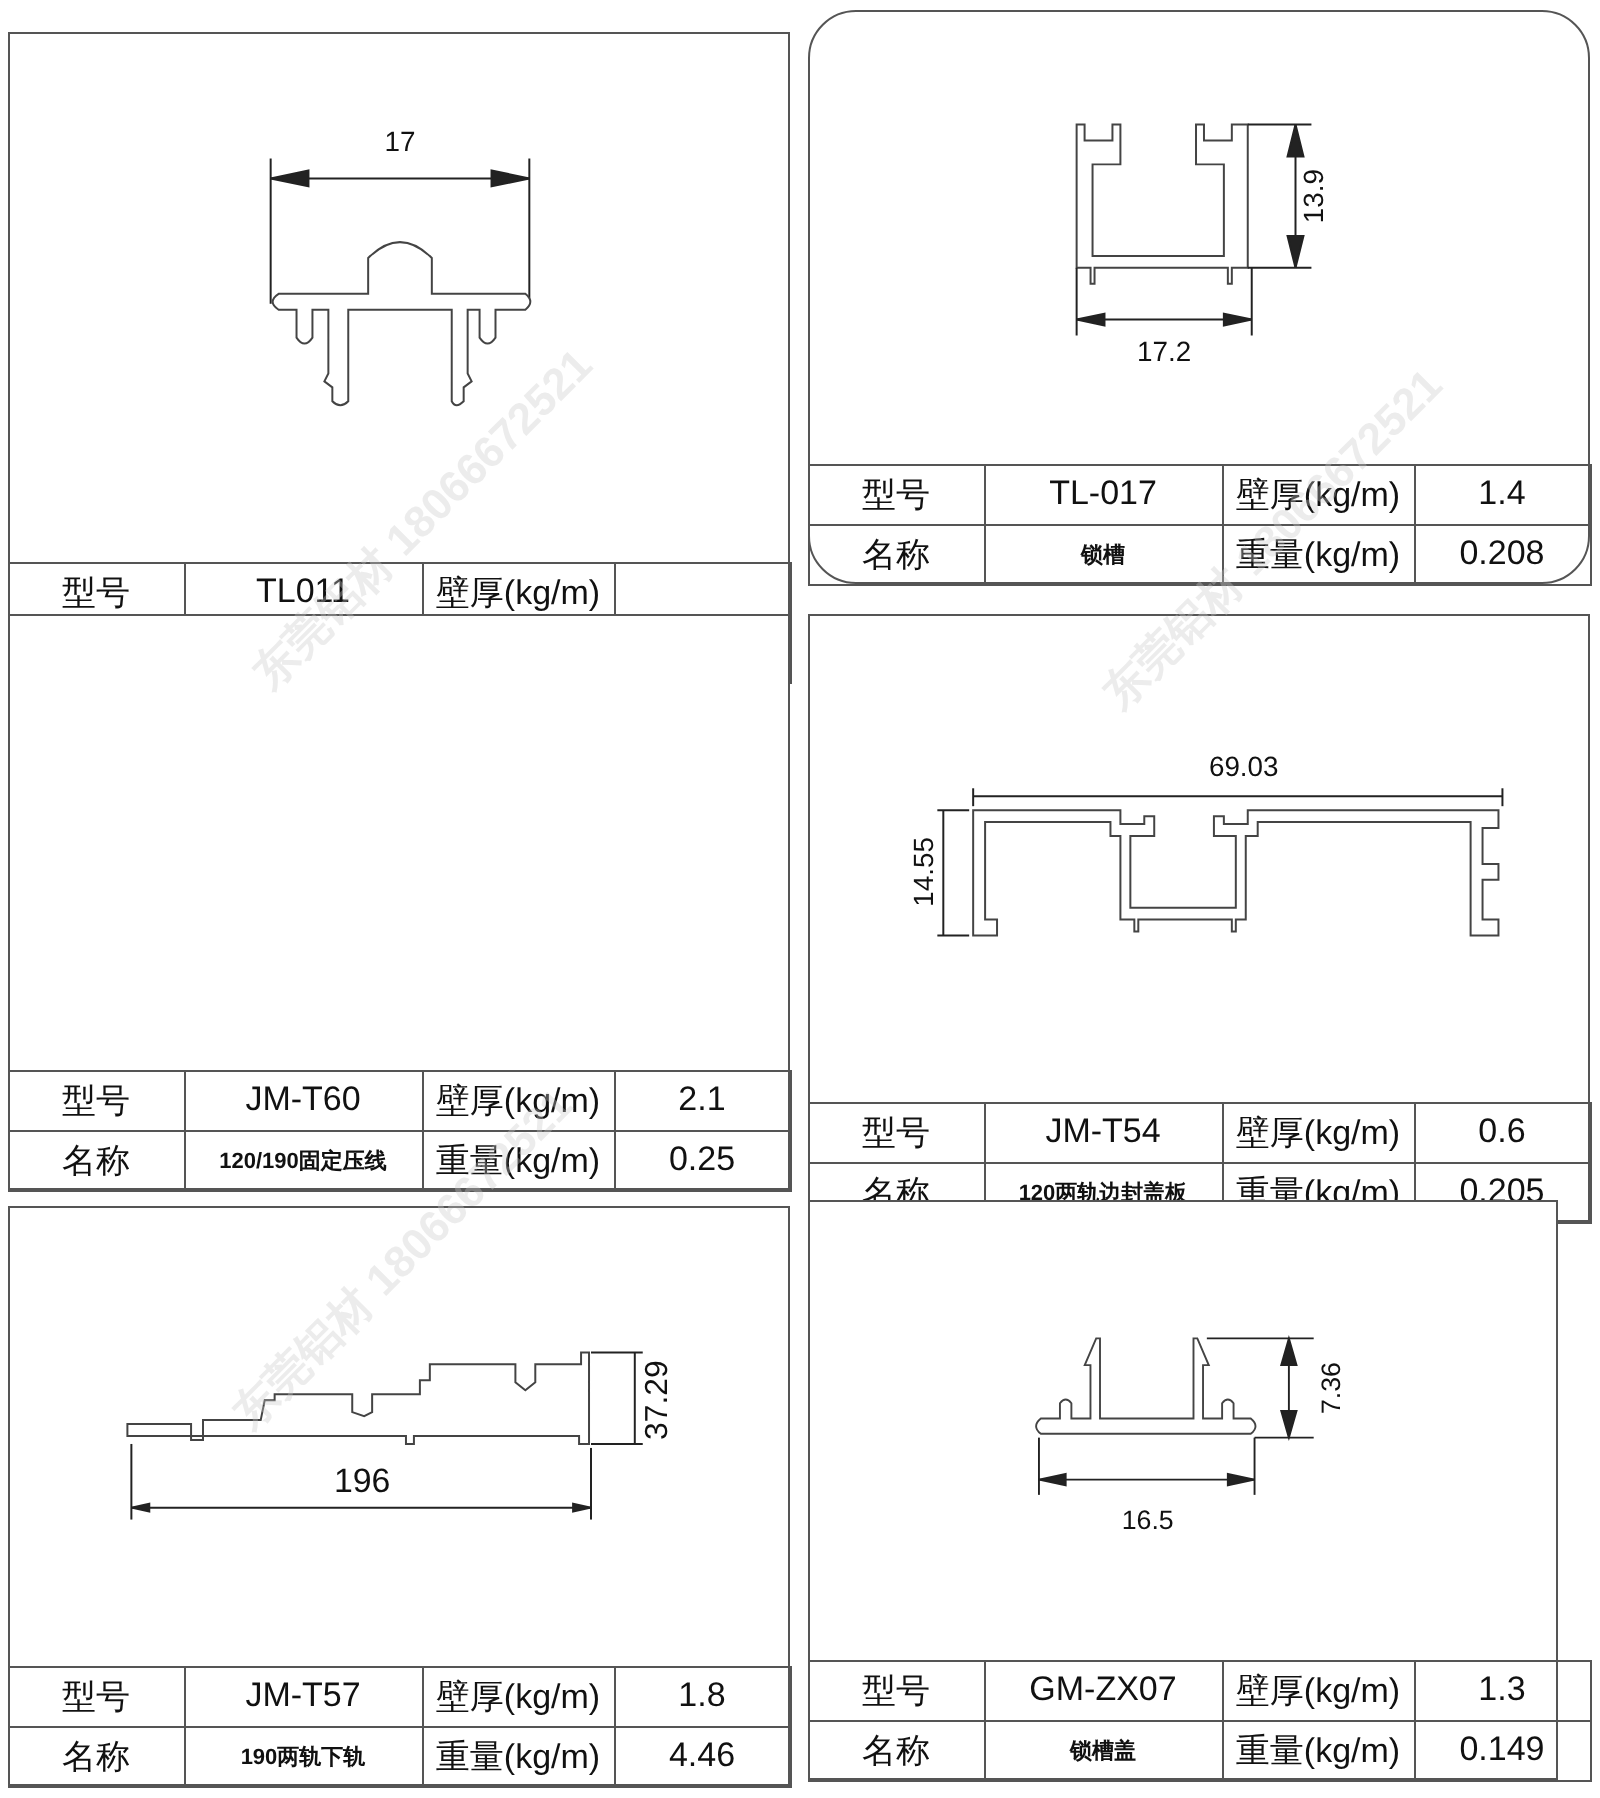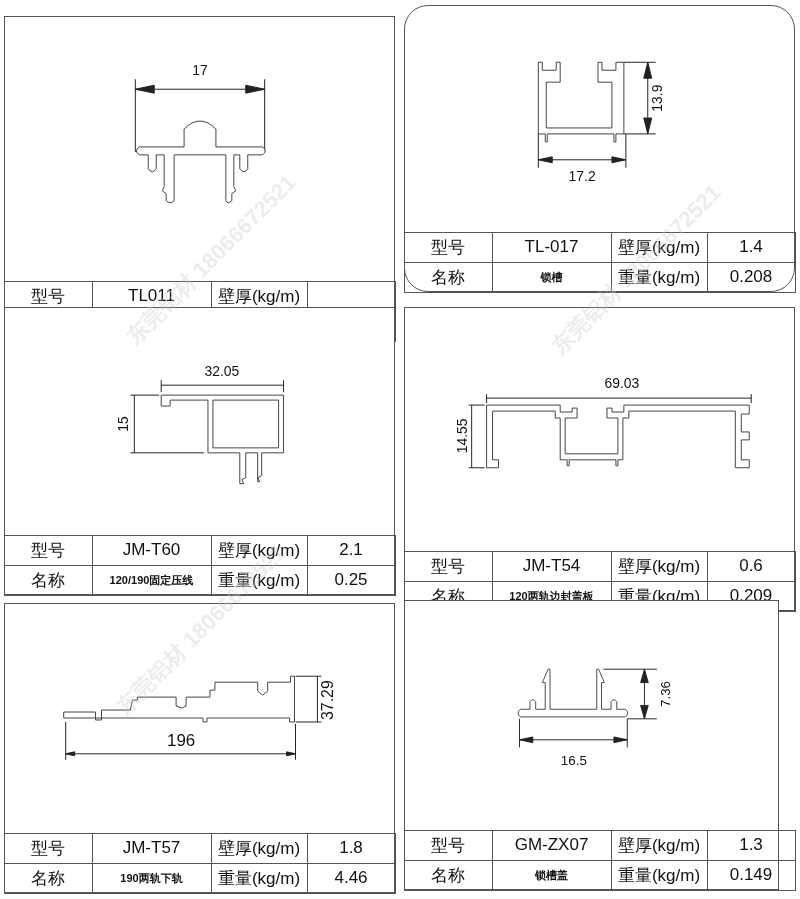--- a/index.html
+++ b/index.html
@@ -96,35 +96,20 @@
       <td class="lbl">名称</td>
       <td class="name">锁槽</td>
       <td class="lbl">重量(kg/m)</td>
       <td>0.208</td>
     </tr>
   </tbody>
     </table>
 </div>
 
 <div class="card" style="left:4px;top:307px;width:391px;height:288px;">
-  <div class="drawing" style="height:226px;">
-    <svg viewBox="0 0 391 226">
-      <path d="M157,87 L280,87 L280,145 L258,145 L258,168 L254,170 L256,174 L254,174 L254,145 L242,145 L242,170 L238,172 L240,176 L236,176 L236,145 L204,145 L204,92 L166,92 L166,98 L157,98 Z M209,92 L209,140 L237,140 L237,140 L275,140 L275,92 Z" fill="#fff" stroke="#444" stroke-width="1" fill-rule="evenodd"></path>
-      <g stroke="#222" stroke-width="1" fill="none">
-        <line x1="157" y1="72" x2="157" y2="84"></line>
-        <line x1="280" y1="72" x2="280" y2="84"></line>
-        <line x1="157" y1="77" x2="280" y2="77"></line>
-        <line x1="126" y1="87" x2="155" y2="87"></line>
-        <line x1="126" y1="145" x2="200" y2="145"></line>
-        <line x1="130" y1="87" x2="130" y2="145"></line>
-      </g>
-      <text class="dim" x="218" y="68" text-anchor="middle">32.05</text>
-      <text class="dim" transform="translate(124,116) rotate(-90)" text-anchor="middle">15</text>
-    </svg>
-  </div>
   <table class="spec" style="width:391px;">
     <colgroup>
         <col style="width:88px">
         <col style="width:119px">
         <col style="width:96px">
         <col style="width:88px">
       </colgroup>
     <tbody>
         <tr>
       <td class="lbl">型号</td>
@@ -169,21 +154,21 @@
         <tr>
       <td class="lbl">型号</td>
       <td>JM-T54</td>
       <td class="lbl">壁厚(kg/m)</td>
       <td>0.6</td>
     </tr>
     <tr>
       <td class="lbl">名称</td>
       <td class="name">120两轨边封盖板</td>
       <td class="lbl">重量(kg/m)</td>
-      <td>0.209</td>
+      <td>0.205</td>
     </tr>
   </tbody>
     </table>
 </div>
 
 <div class="card" style="left:4px;top:603px;width:391px;height:290px;">
   <div class="drawing" style="height:228px;">
     <svg viewBox="0 0 391 228">
       <path d="M59,108 L91,108 L91,116 L97,116 L97,106 L126,106 L128,96 L133,96 L133,93 L172,93 L172,102 L178,104 L182,102 L182,93 L206,93 L206,86 L211,86 L211,78 L254,78 L254,87 L259,91 L264,87 L264,78 L287,78 L287,72 L291,72 L291,118 L286,118 L286,114 L203,114 L203,118 L199,118 L199,114 L59,114 Z" fill="#fff" stroke="#444" stroke-width="1"></path>
       <g stroke="#222" stroke-width="1" fill="none">

